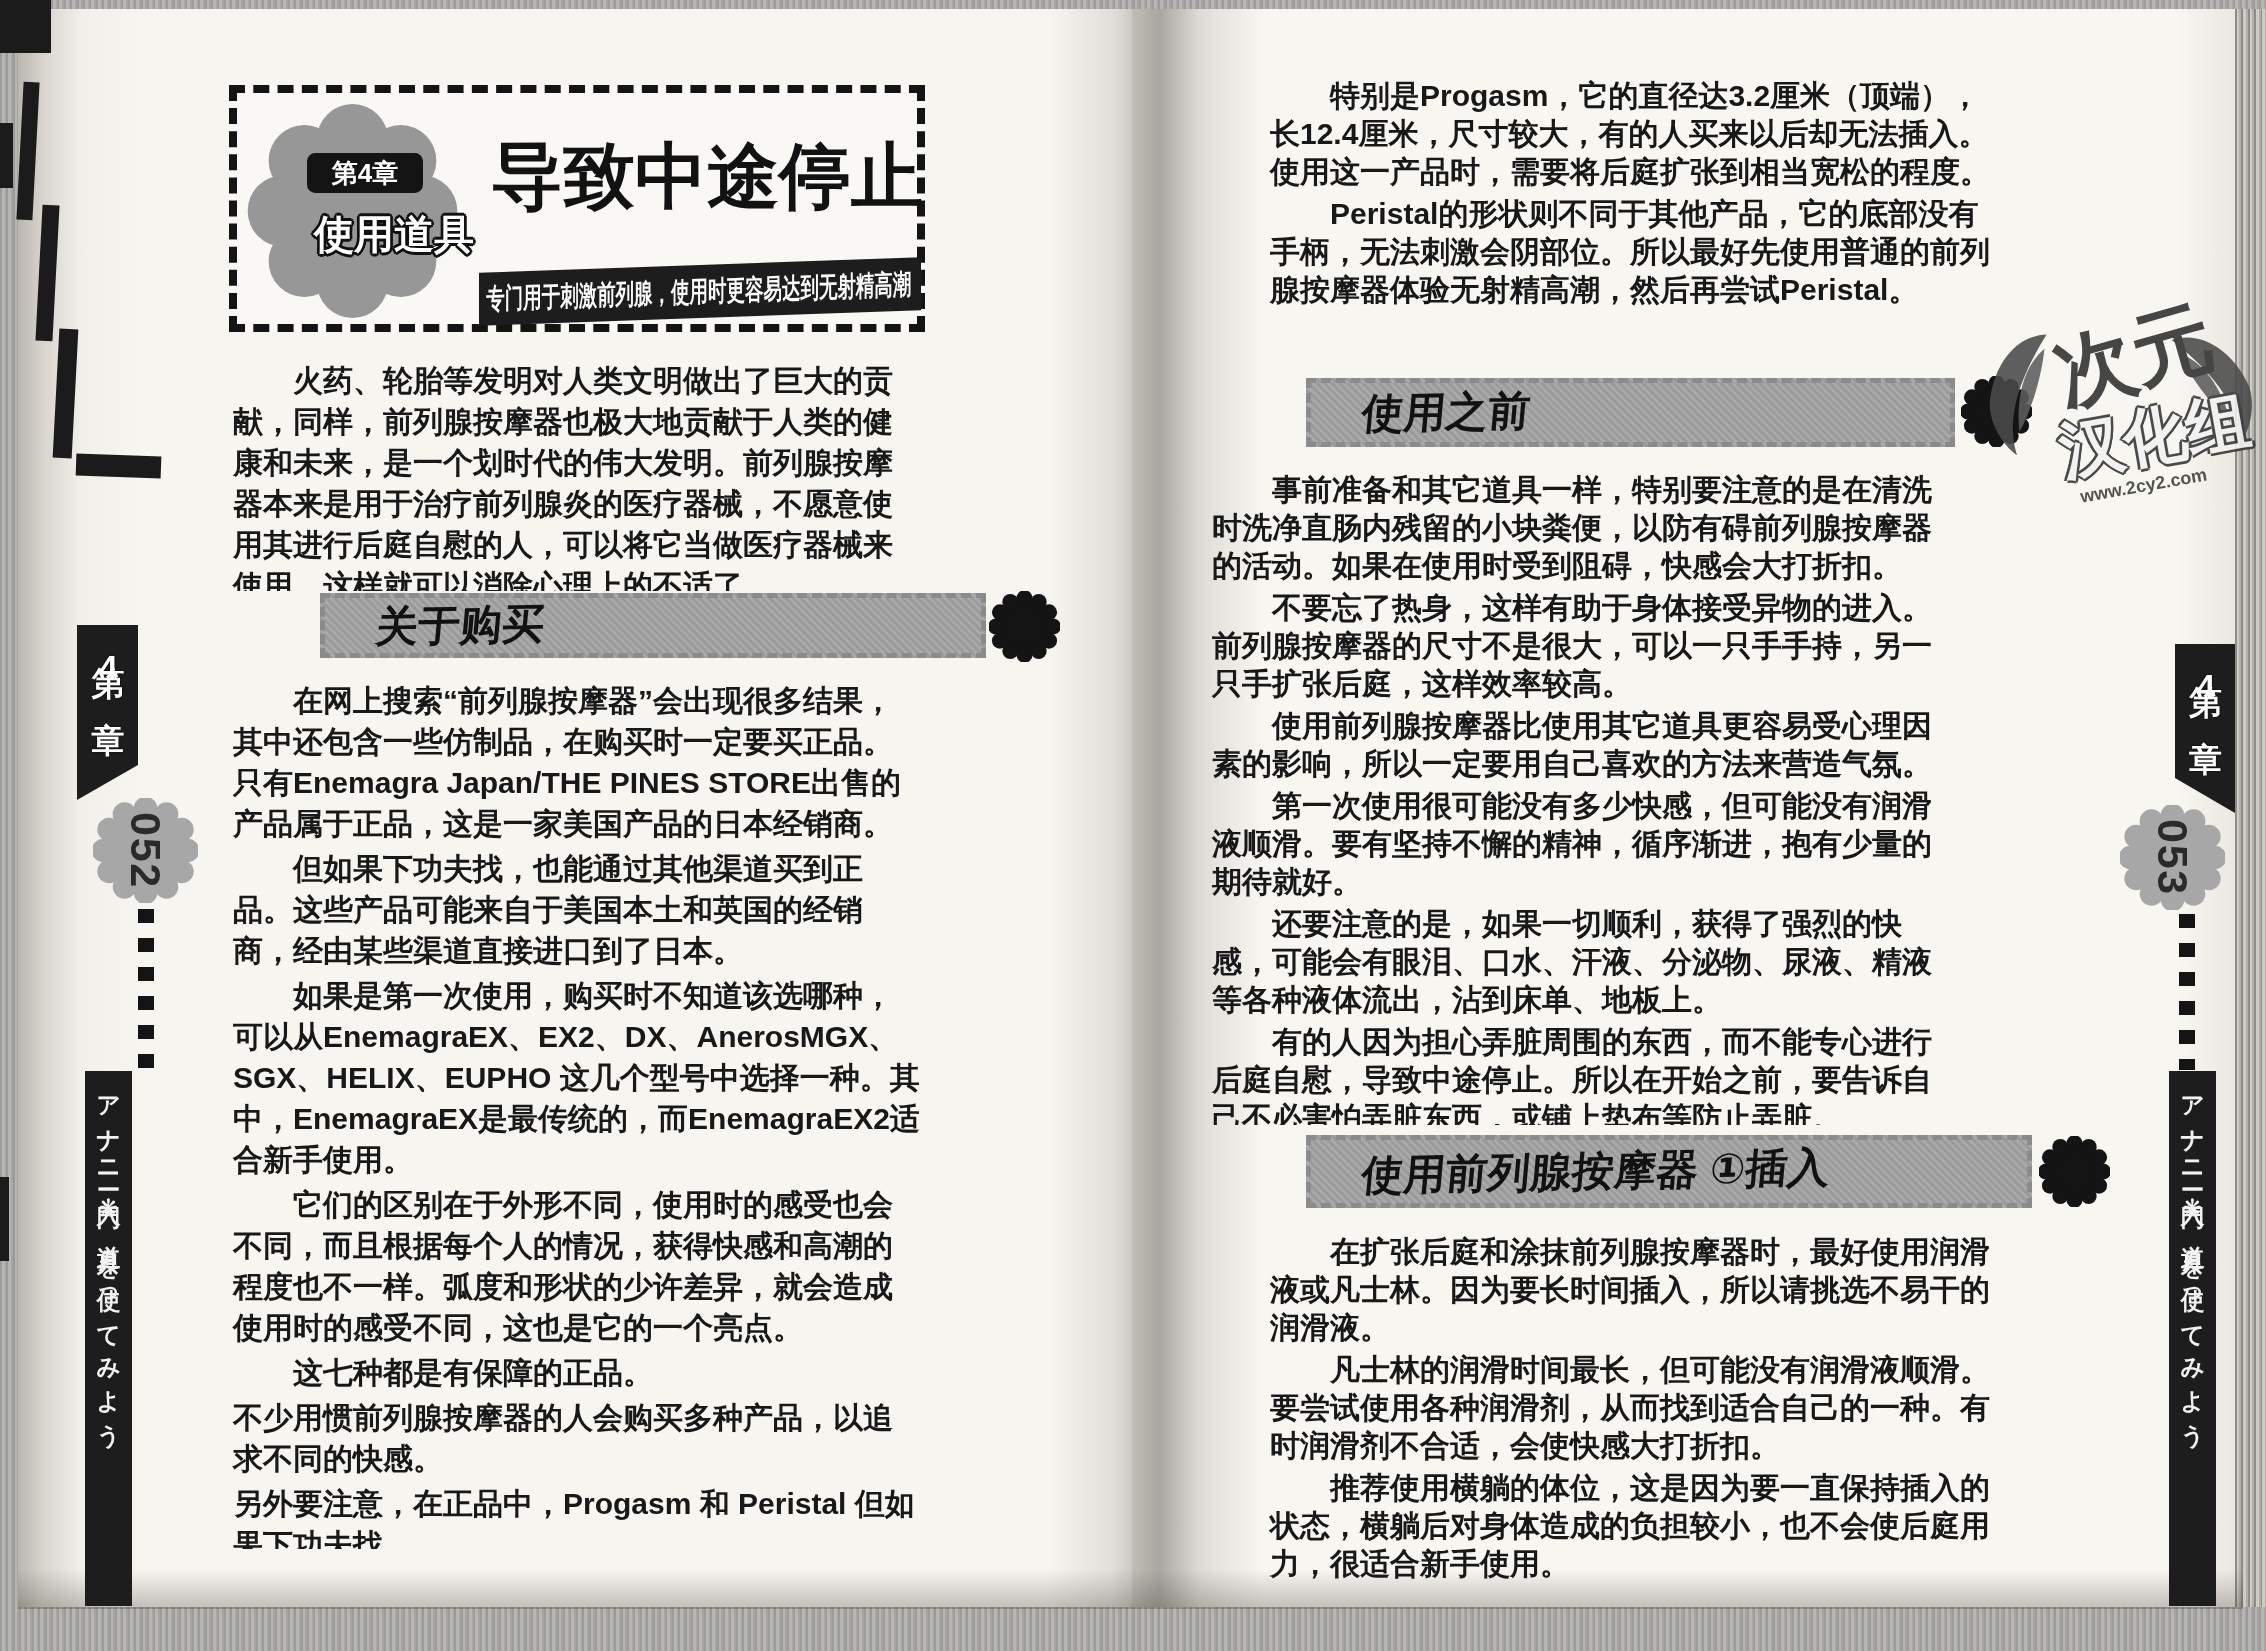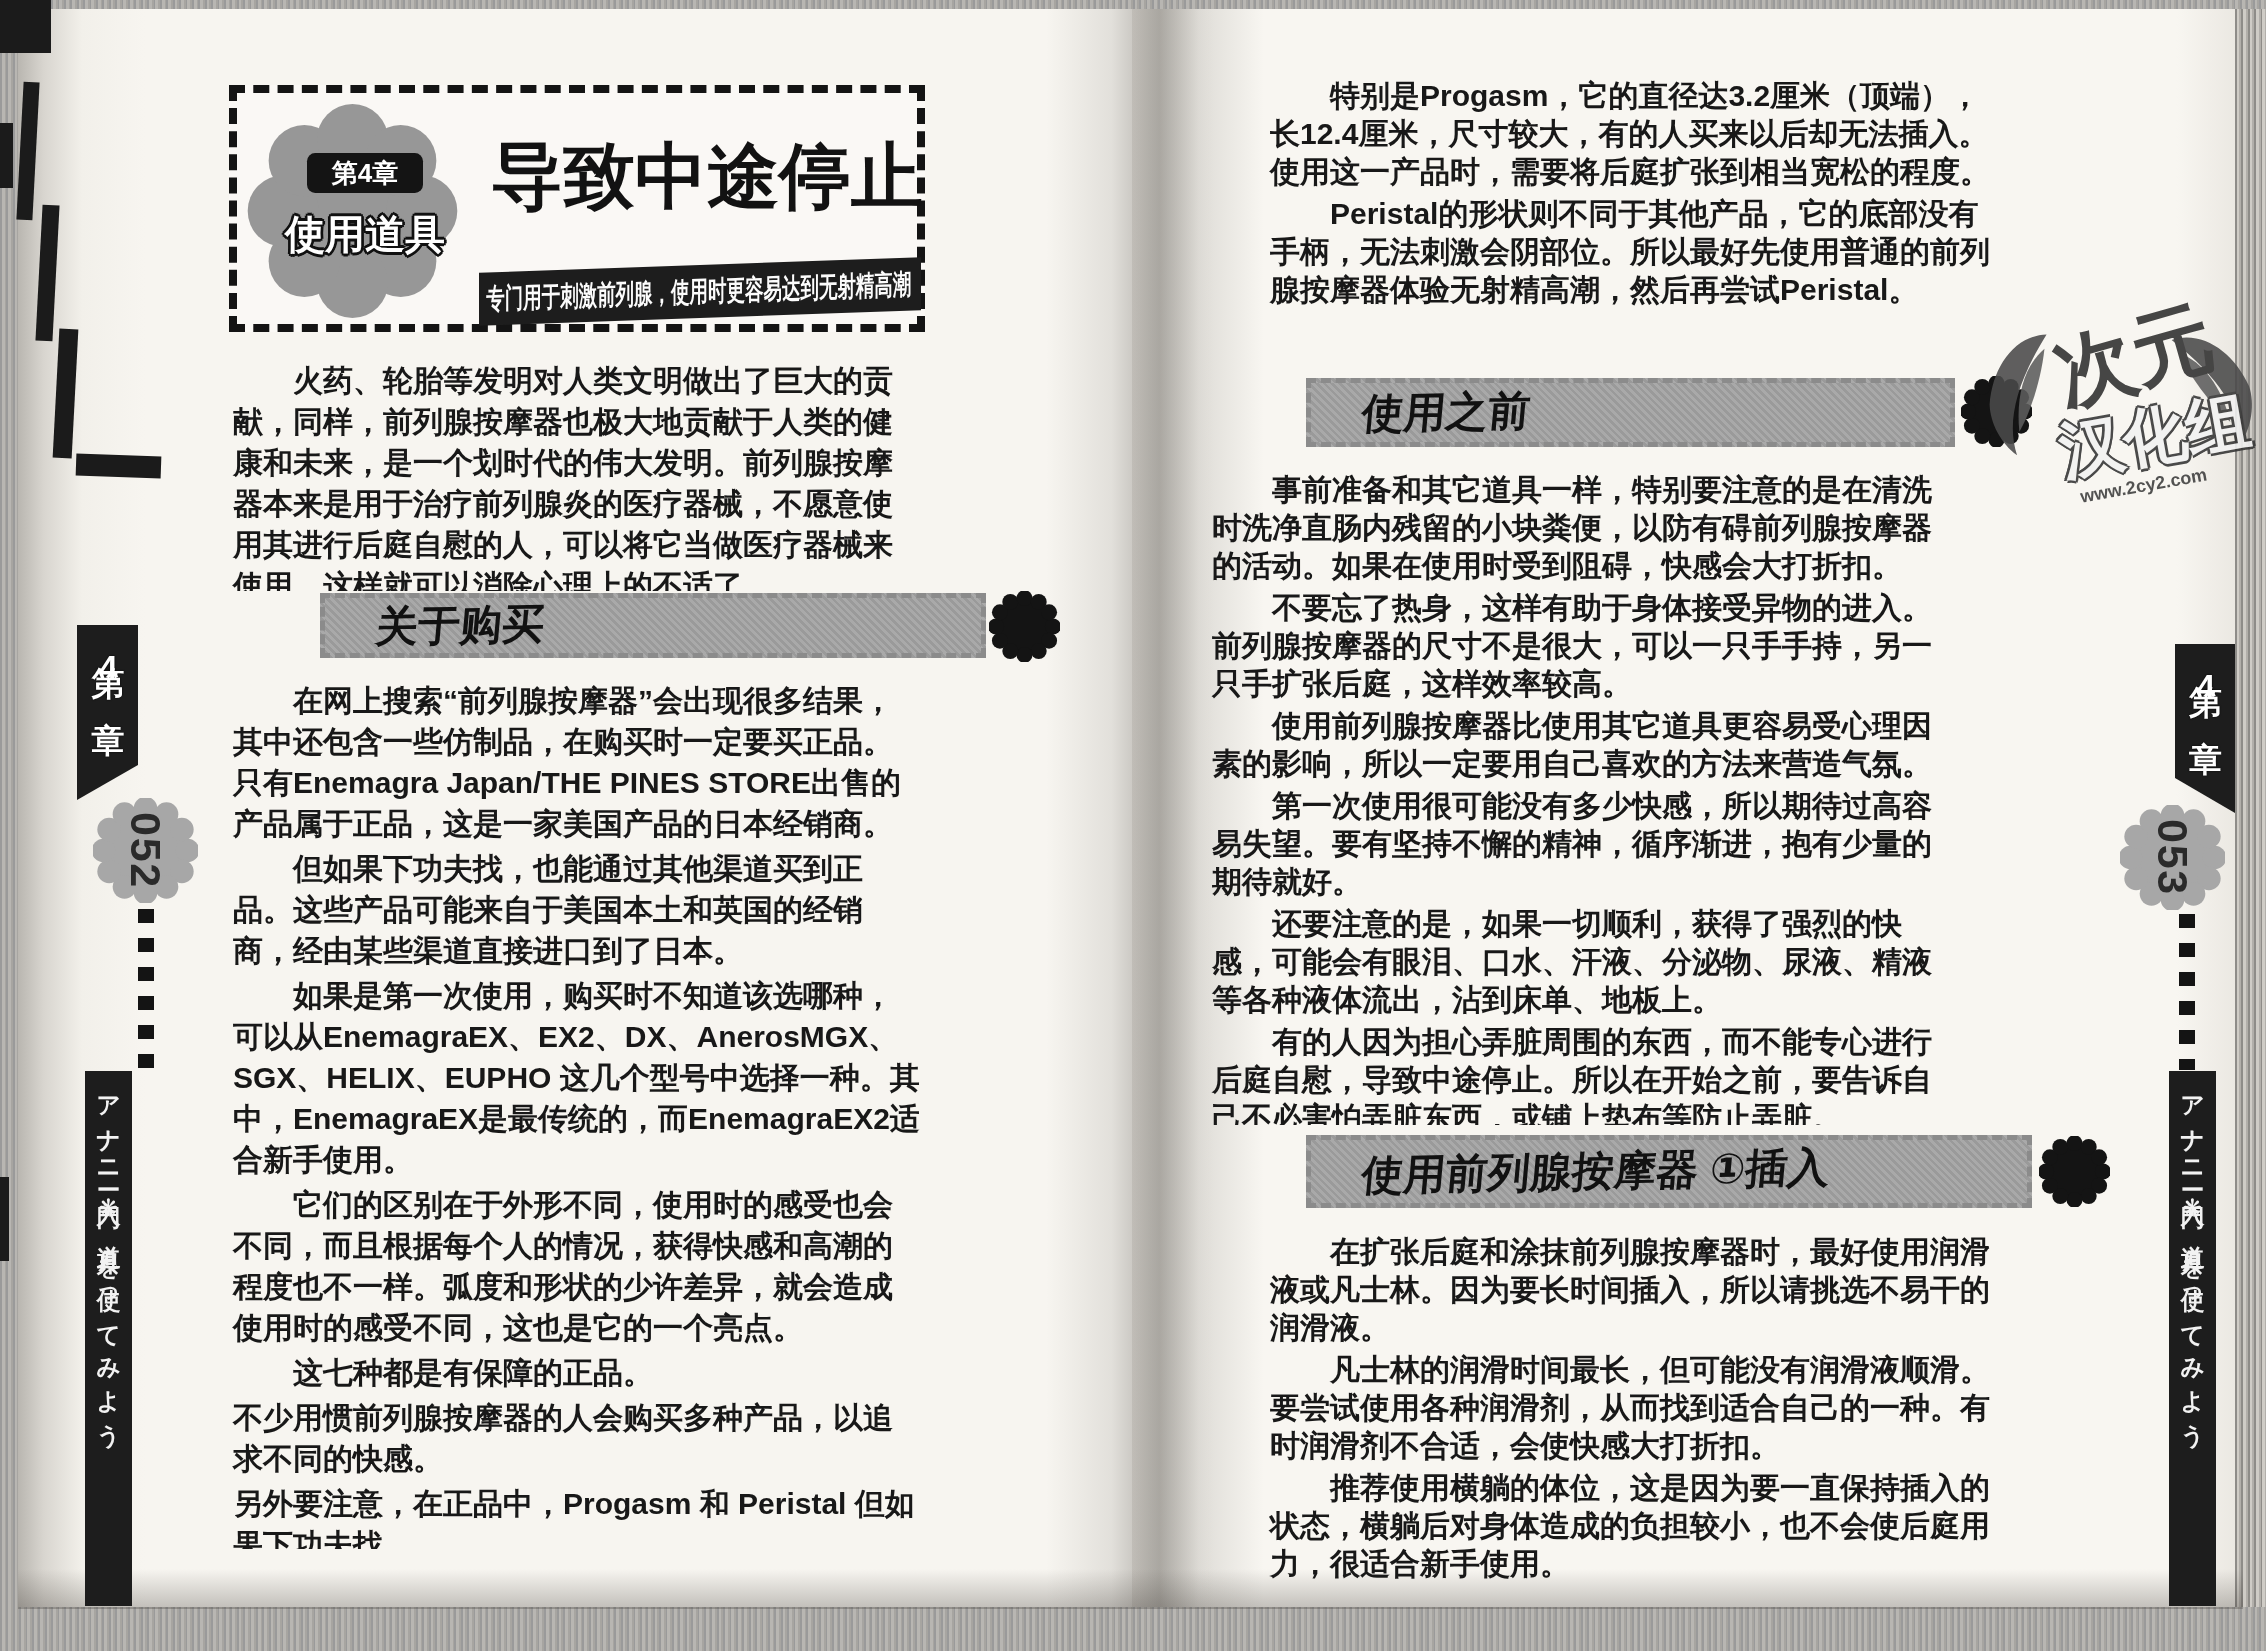--- a/index.html
+++ b/index.html
@@ -18,21 +18,21 @@
     background:linear-gradient(90deg,rgba(0,0,0,0) 0%,rgba(40,36,30,.10) 30%,rgba(40,36,30,.30) 48%,rgba(40,36,30,.34) 52%,rgba(40,36,30,.12) 70%,rgba(0,0,0,0) 100%);}
   .edge-right{left:2235px;top:9px;width:32px;height:1598px;
     background:repeating-linear-gradient(90deg,#8e8c88 0 1.8px,#cfccc6 1.8px 4.5px,#b2afaa 4.5px 6.4px);}
   .bottom-shadow{left:18px;top:1569px;width:2225px;height:40px;
     background:linear-gradient(180deg,rgba(0,0,0,0) 0,rgba(50,45,40,.28) 100%);}
   .artifact{background:#1b1b1b;}
   
   .title-box{left:229px;top:85px;width:696px;height:247px;border:8.2px dashed #141414;box-sizing:border-box;background:rgba(255,255,255,.35);}
   .chapter-badge{left:307px;top:153px;width:116px;height:40px;background:#141414;border-radius:8.2px;
     color:#fff;font-size:26px;font-weight:700;display:flex;align-items:center;justify-content:center;}
-  .category-badge{left:256px;top:207px;width:218px;text-align:center;font-size:40px;font-weight:700;color:#fff;
+  .category-badge{left:256px;top:207px;width:218px;text-align:right;font-size:40px;font-weight:700;color:#fff;
     text-shadow:-2.7px 0 #111,2.7px 0 #111,0 -2.7px #111,0 2.7px #111,-1.8px -1.8px #111,1.8px 1.8px #111,-1.8px 1.8px #111,1.8px -1.8px #111;}
   .main-title{left:491px;top:129px;width:435px;font-size:72px;font-weight:900;letter-spacing:0px;color:#121212;white-space:nowrap;}
   .subtitle-band{left:479px;top:265px;width:442px;height:53px;background:#1d1d1d;transform:skewY(-2deg);
     display:flex;align-items:center;overflow:hidden;}
   .subtitle-band span{color:#fcfcfc;font-size:28px;font-weight:600;white-space:nowrap;transform:scaleX(.66);transform-origin:0 50%;padding-left:11px;}
   
   .col{line-height:41px;font-size:30px;font-weight:600;color:#181818;overflow:hidden;}
   .col p{margin:4px;text-indent:2em;}
   .col p.ni{text-indent:0;}
   .rcol{line-height:38px;}
@@ -188,21 +188,21 @@
         <circle cx="40" cy="8" r="9"></circle>
         <circle cx="56" cy="12.3" r="9"></circle>
         <circle cx="67.7" cy="24" r="9"></circle>
       </g>
   </svg>
 
   <div class="abs col rcol" style="left:1208px;top:467px;width:744px;height:658px;">
     <p>事前准备和其它道具一样，特别要注意的是在清洗时洗净直肠内残留的小块粪便，以防有碍前列腺按摩器的活动。如果在使用时受到阻碍，快感会大打折扣。</p>
     <p>不要忘了热身，这样有助于身体接受异物的进入。前列腺按摩器的尺寸不是很大，可以一只手手持，另一只手扩张后庭，这样效率较高。</p>
     <p>使用前列腺按摩器比使用其它道具更容易受心理因素的影响，所以一定要用自己喜欢的方法来营造气氛。</p>
-    <p>第一次使用很可能没有多少快感，所以期待过高容易失望。要有坚持不懈的精神，循序渐进，抱有少量的期待就好。</p>
+    <p>第一次使用很可能没有多少快感，但可能没有润滑液顺滑。要有坚持不懈的精神，循序渐进，抱有少量的期待就好。</p>
     <p>还要注意的是，如果一切顺利，获得了强烈的快感，可能会有眼泪、口水、汗液、分泌物、尿液、精液等各种液体流出，沾到床单、地板上。</p>
     <p>有的人因为担心弄脏周围的东西，而不能专心进行后庭自慰，导致中途停止。所以在开始之前，要告诉自己不必害怕弄脏东西，或铺上垫布等防止弄脏。</p>
   </div>
 
   <div class="abs band" style="left:1306px;top:1135px;width:726px;height:73px;">
     <span>使用前列腺按摩器 ①插入</span>
   </div>
   <svg class="abs" style="left:2039px;top:1136px;" width="71" height="71" viewBox="0 0 80 80">
     <g fill="#141414">
         <circle cx="40" cy="40" r="31"></circle>

